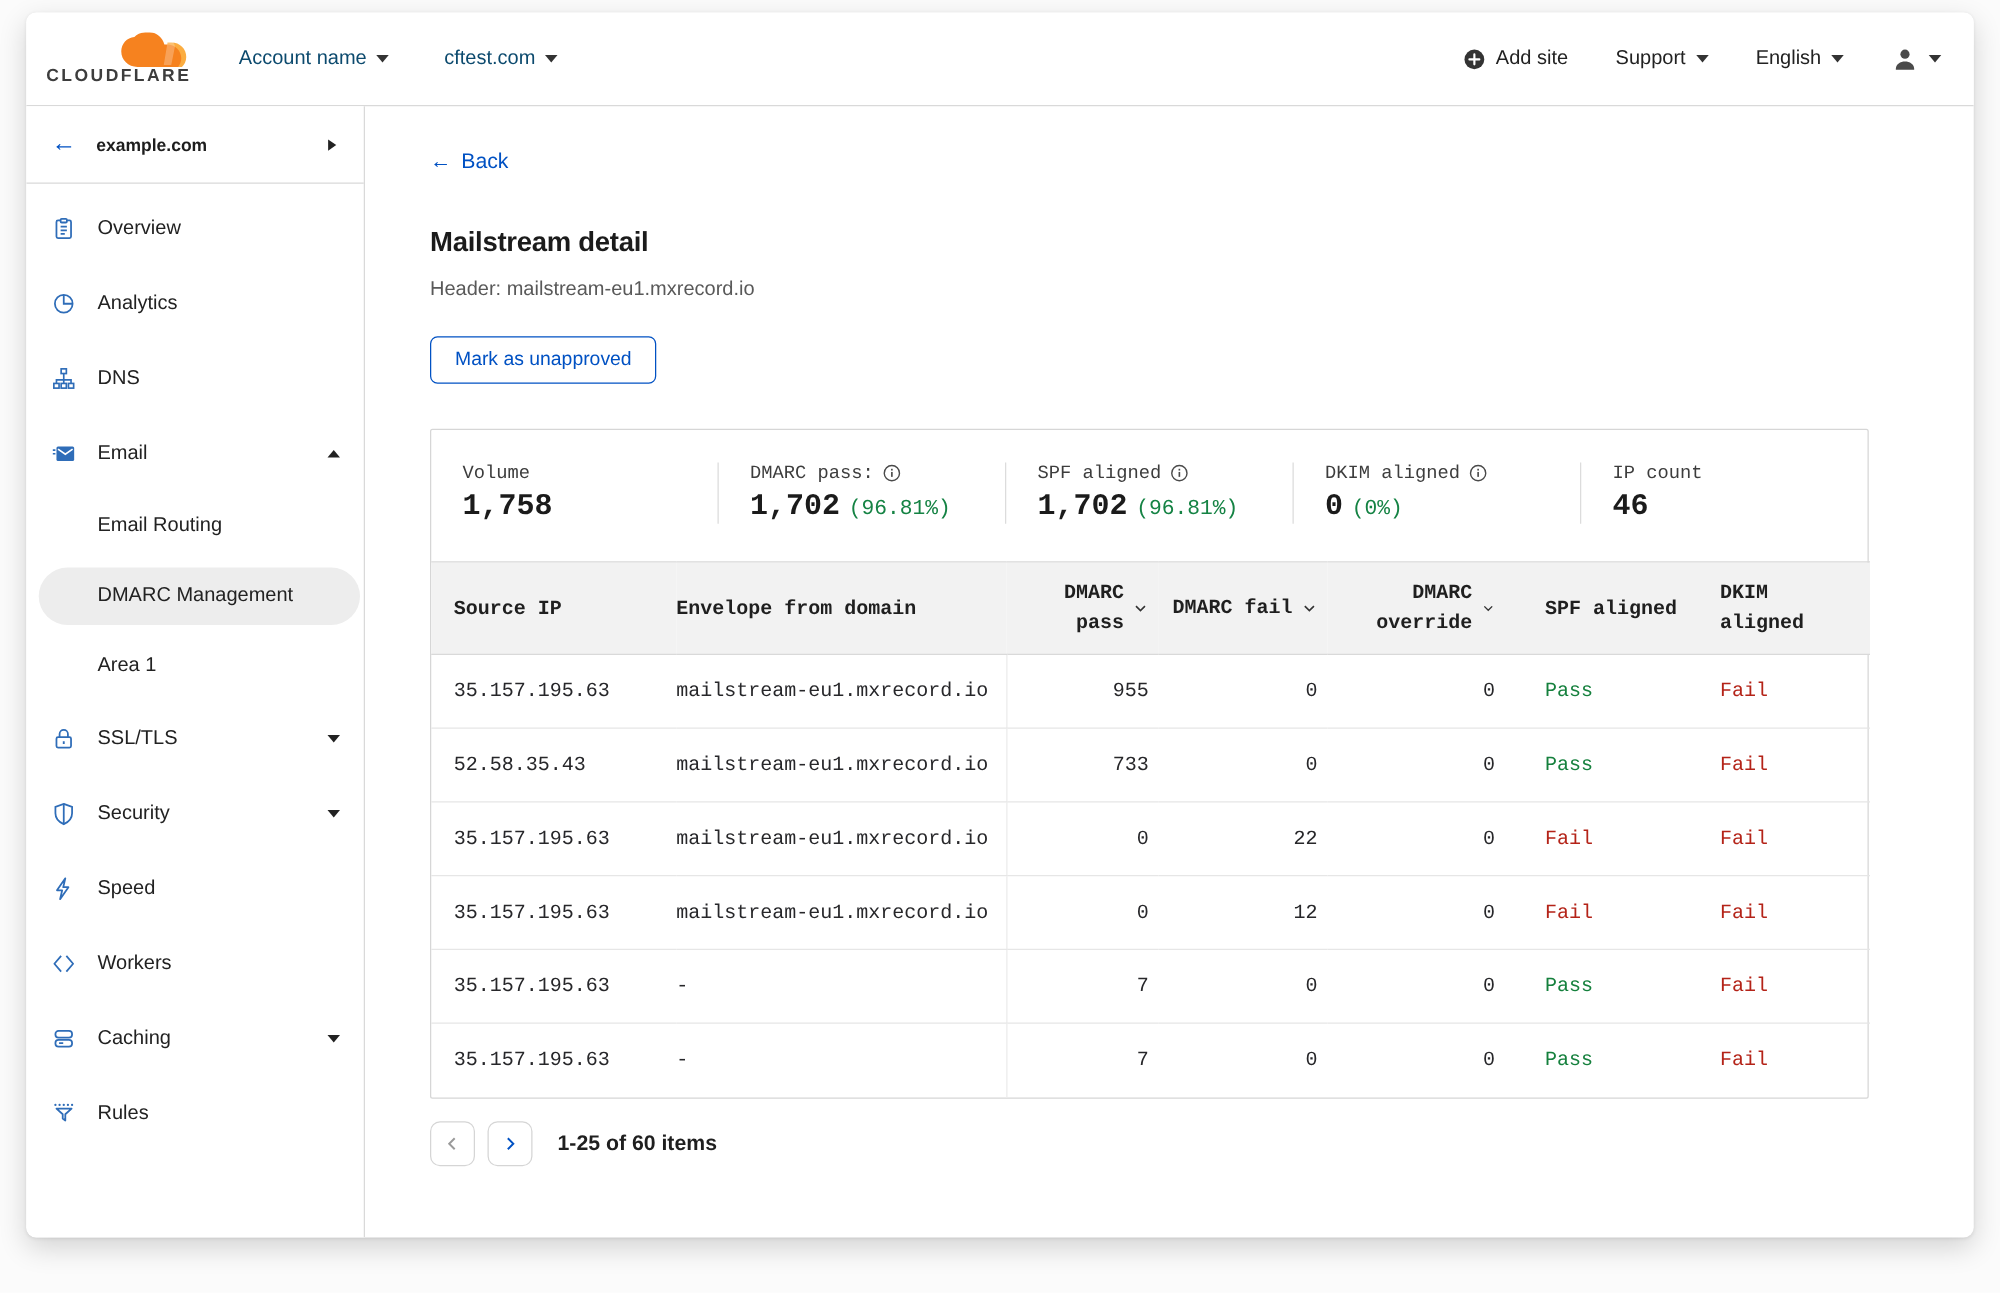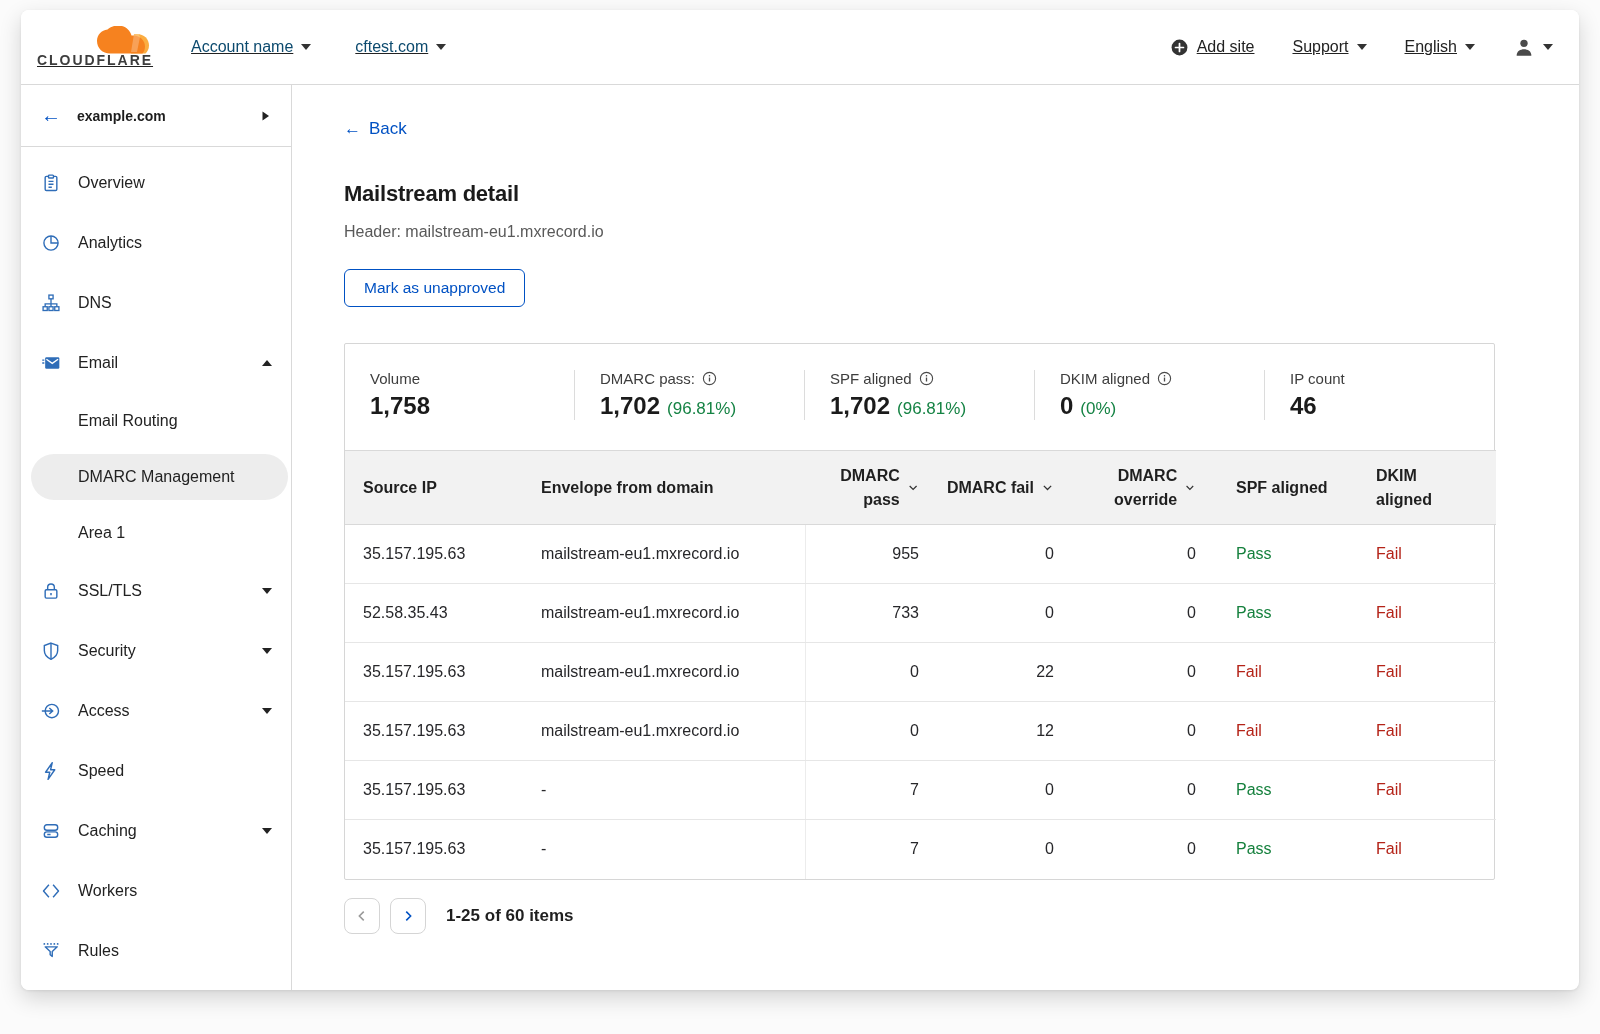--- a/index.html
+++ b/index.html
@@ -3,21 +3,21 @@
 <meta charset="utf-8">
 <style>
   * { margin:0; padding:0; box-sizing:border-box; }
   html,body { width:1600px; height:1034px; background:#fbfbfb; font-family:"Liberation Sans", sans-serif; color:#222; overflow:hidden; }
   .window { width:1558px; height:980px; margin:10px 21px 0 21px; background:#fff; border-radius:8px;
             box-shadow:0 8px 22px rgba(0,0,0,.16), 0 1px 3px rgba(0,0,0,.08); overflow:hidden;
             display:flex; flex-direction:column; }
 
   
   .topbar { height:75px; flex:0 0 75px; display:flex; align-items:center; padding:0 26px 0 16px;
-            border-bottom:1px solid #d9d9d9; background:#fff;text-decoration:underline; }
+            border-bottom:1px solid #d9d9d9; background:#fff; }
   .logo { display:flex; flex-direction:column; align-items:flex-end; cursor:pointer; margin-right:38px; }
   .logo-text { font-size:14px; font-weight:800; letter-spacing:.14em; color:#3d3d3d; margin-top:-2px; }
   .tb-menu { display:flex; align-items:center; gap:8px; font-size:16px; color:#0c4a6e; margin-right:44px; cursor:pointer; }
   .caret { width:0; height:0; border-left:5px solid transparent; border-right:5px solid transparent; border-top:6px solid #333; display:inline-block; }
   .tb-right { margin-left:auto; display:flex; align-items:center; gap:38px; }
   .tb-item { display:flex; align-items:center; gap:8px; font-size:16px; cursor:pointer; }
 
   
   .body-row { flex:1; display:flex; min-height:0; }
   .sidebar { width:271px; flex:0 0 271px; border-right:1px solid #d9d9d9; background:#fff; }
@@ -41,21 +41,21 @@
   h1.page-title { font-size:22px; font-weight:700; color:#1b1b1b; margin-bottom:16px; letter-spacing:-.01em; }
   .subtitle { font-size:16px; color:#595959; margin-bottom:28px; }
   .toolbar { display:flex; align-items:center; margin-bottom:36px; }
   .btn-outline { border:1px solid #0051c3; color:#0051c3; background:#fff; border-radius:6px; font-size:15.5px;
                  padding:9px 19px; font-family:inherit; cursor:pointer; }
   .select { margin-left:auto; width:192px; height:38px; border:1px solid #8f8f8f; border-radius:7px; background:#fff;
             display:flex; align-items:center; padding:0 14px; font-size:15.5px; color:#222; cursor:pointer; }
   .select .caret { margin-left:auto; }
 
   
-  .card { border:1px solid #d6d6d6; border-radius:2px; background:#fff; }
+  .card { border:1px solid #d6d6d6; border-radius:2px; background:#fff;font-family:Liberation Mono, monospace; }
   .stats { display:flex; padding:26px 0 30px 0; }
   .stat { flex:1; padding-left:25px; border-left:1px solid #dcdcdc; }
   .stat:first-child { border-left:none; }
   .stat-label { display:flex; align-items:center; gap:7px; font-size:15px; color:#3d3d3d; }
   .stat-value-row { margin-top:5px; display:flex; align-items:baseline; gap:7px; }
   .stat-value { font-size:24px; font-weight:700; color:#1b1b1b; }
   .stat-pct { font-size:17px; color:#158344; }
 
   
   table { width:100%; border-collapse:collapse; table-layout:fixed; }
@@ -219,60 +219,48 @@
               <path d="M12 2.5v19.5"></path>
             </svg>
           <span>Security</span>
           <span class="nav-chev">
             <svg class="tri" width="12" height="8" viewBox="0 0 12 8">
                 <path d="M1 1l5 6 5-6z" fill="#222"></path>
               </svg>
           </span>
         </div>
 
-        <div class="nav-item">
-          <svg class="ic" viewBox="0 0 24 24" fill="none" stroke="#2f6db8" stroke-width="1.7">
-              <circle cx="13" cy="12" r="8"></circle>
-              <path d="M1 12h12M10 8.5L14 12l-4 3.5"></path>
-            </svg>
-          <span>Access</span>
-          <span class="nav-chev">
-            <svg class="tri" width="12" height="8" viewBox="0 0 12 8">
-                <path d="M1 1l5 6 5-6z" fill="#222"></path>
-              </svg>
-          </span>
-        </div>
 
         <div class="nav-item">
           <svg class="ic" viewBox="0 0 24 24" fill="none" stroke="#2f6db8" stroke-width="1.7" stroke-linejoin="round">
               <path d="M13.5 2L5.5 13.5h5L8.5 22l8-11.5h-5l2-8.5z"></path>
             </svg>
           <span>Speed</span>
+        </div>
+
+        <div class="nav-item">
+          <svg class="ic" viewBox="0 0 24 24" fill="none" stroke="#2f6db8" stroke-width="1.7" stroke-linejoin="round">
+              <path d="M9.5 4.5L3 12l6.5 7.5"></path>
+              <path d="M14.5 4.5L21 12l-6.5 7.5"></path>
+            </svg>
+          <span>Workers</span>
         </div>
 
         <div class="nav-item">
           <svg class="ic" viewBox="0 0 24 24" fill="none" stroke="#2f6db8" stroke-width="1.7">
               <rect x="4" y="4.5" width="16" height="6.5" rx="3"></rect>
               <rect x="4" y="13" width="16" height="6.5" rx="3"></rect>
               <path d="M7.5 16.2h4"></path>
             </svg>
           <span>Caching</span>
           <span class="nav-chev">
             <svg class="tri" width="12" height="8" viewBox="0 0 12 8">
                 <path d="M1 1l5 6 5-6z" fill="#222"></path>
               </svg>
           </span>
-        </div>
-
-        <div class="nav-item">
-          <svg class="ic" viewBox="0 0 24 24" fill="none" stroke="#2f6db8" stroke-width="1.7" stroke-linejoin="round">
-              <path d="M9.5 4.5L3 12l6.5 7.5"></path>
-              <path d="M14.5 4.5L21 12l-6.5 7.5"></path>
-            </svg>
-          <span>Workers</span>
         </div>
 
         <div class="nav-item">
           <svg class="ic" viewBox="0 0 24 24" fill="none" stroke="#2f6db8" stroke-width="1.7">
               <path d="M5 7l6 5.5v4l2.5 2v-6L19.5 7z" stroke-linejoin="round"></path>
               <path d="M4 3.5h.01M8 3.5h.01M12 3.5h.01M16 3.5h.01M20 3.5h.01" stroke-width="2.2" stroke-linecap="round" stroke-dasharray="0.1 3.9"></path>
             </svg>
           <span>Rules</span>
         </div>
 

